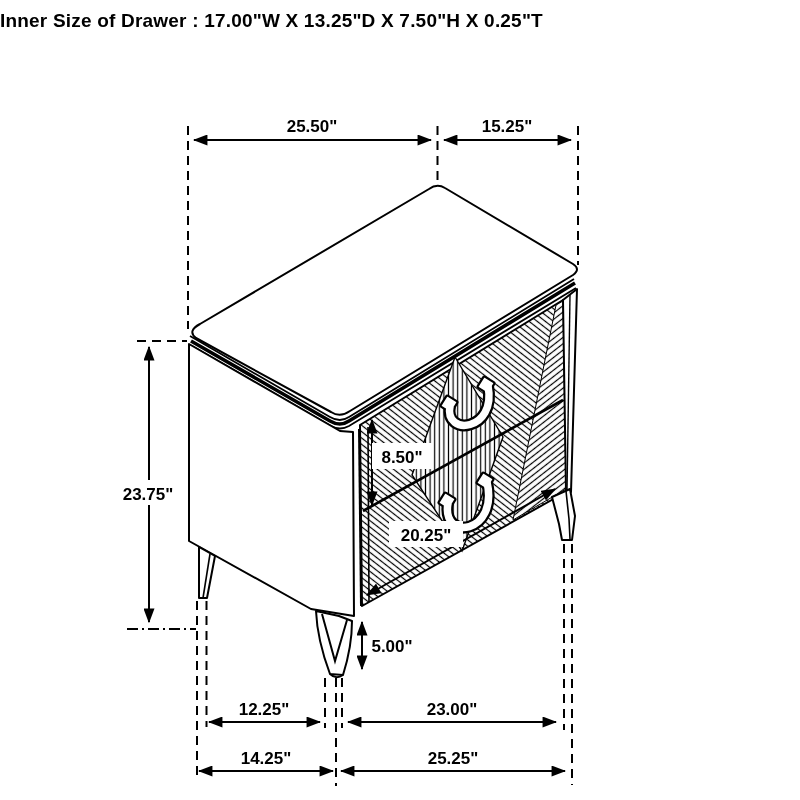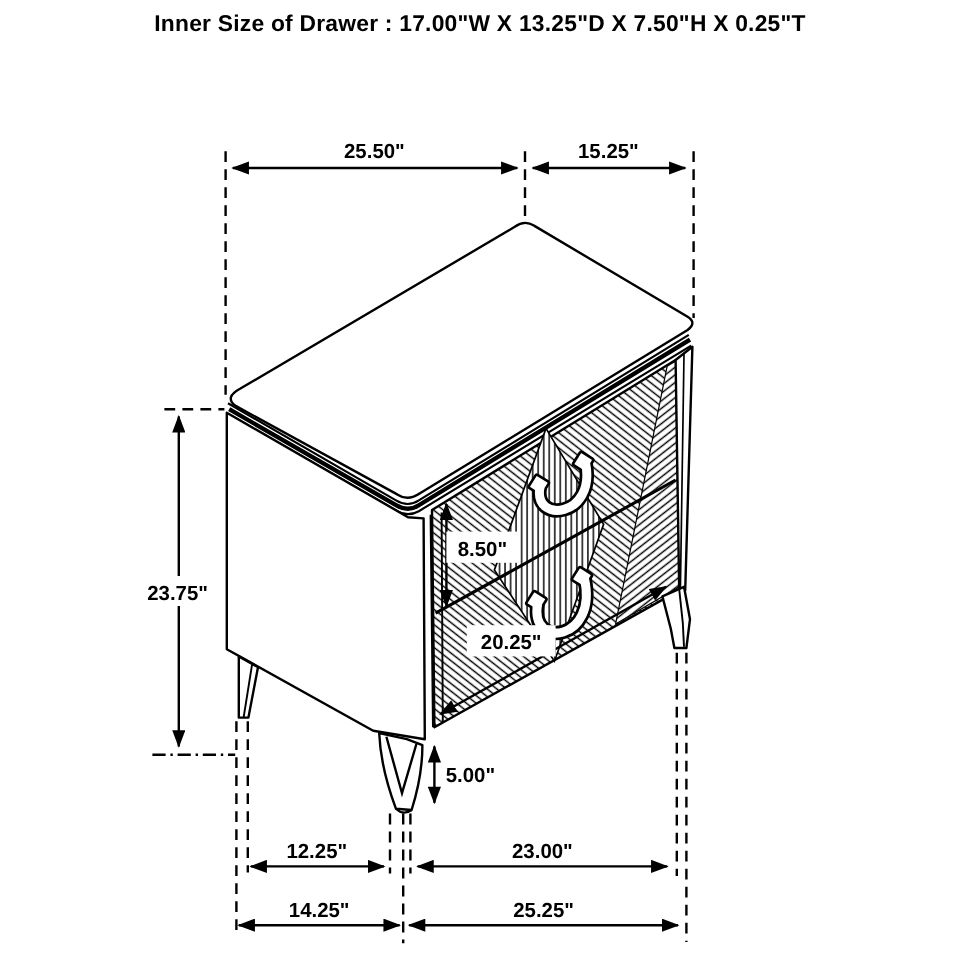--- a/index.html
+++ b/index.html
@@ -1,18 +1,18 @@
 <!DOCTYPE html>
 <html><head>
 <meta charset="utf-8">
 <style>
   html,body{margin:0;padding:0;background:#ffffff;}
   .page{width:800px;height:800px;background:#ffffff;position:relative;overflow:hidden;
         font-family:"Liberation Sans",sans-serif;}
-  .title{position:absolute;top:10px;left:0;width:800px;text-align:center;
+  .title{position:absolute;top:10px;left:0;width:800px;text-align:left;
          font-size:19px;font-weight:bold;color:#000;letter-spacing:0.2px;}
   svg{position:absolute;top:0;left:0;}
   svg text{font-family:"Liberation Sans",sans-serif;font-weight:bold;font-size:17px;fill:#000;}
   .outline{fill:#ffffff;stroke:#000;stroke-width:2;stroke-linejoin:round;}
   .thin{fill:none;stroke:#000;stroke-width:1.8;}
   .thick{fill:none;stroke:#000;stroke-width:3.6;}
   .dim{stroke:#000;stroke-width:2;fill:none;}
   .guide{stroke:#000;stroke-width:2;fill:none;stroke-dasharray:9 6;}
   .guidedd{stroke:#000;stroke-width:2;fill:none;stroke-dasharray:11 4 2 4;}
   .labelbg{fill:#ffffff;}

